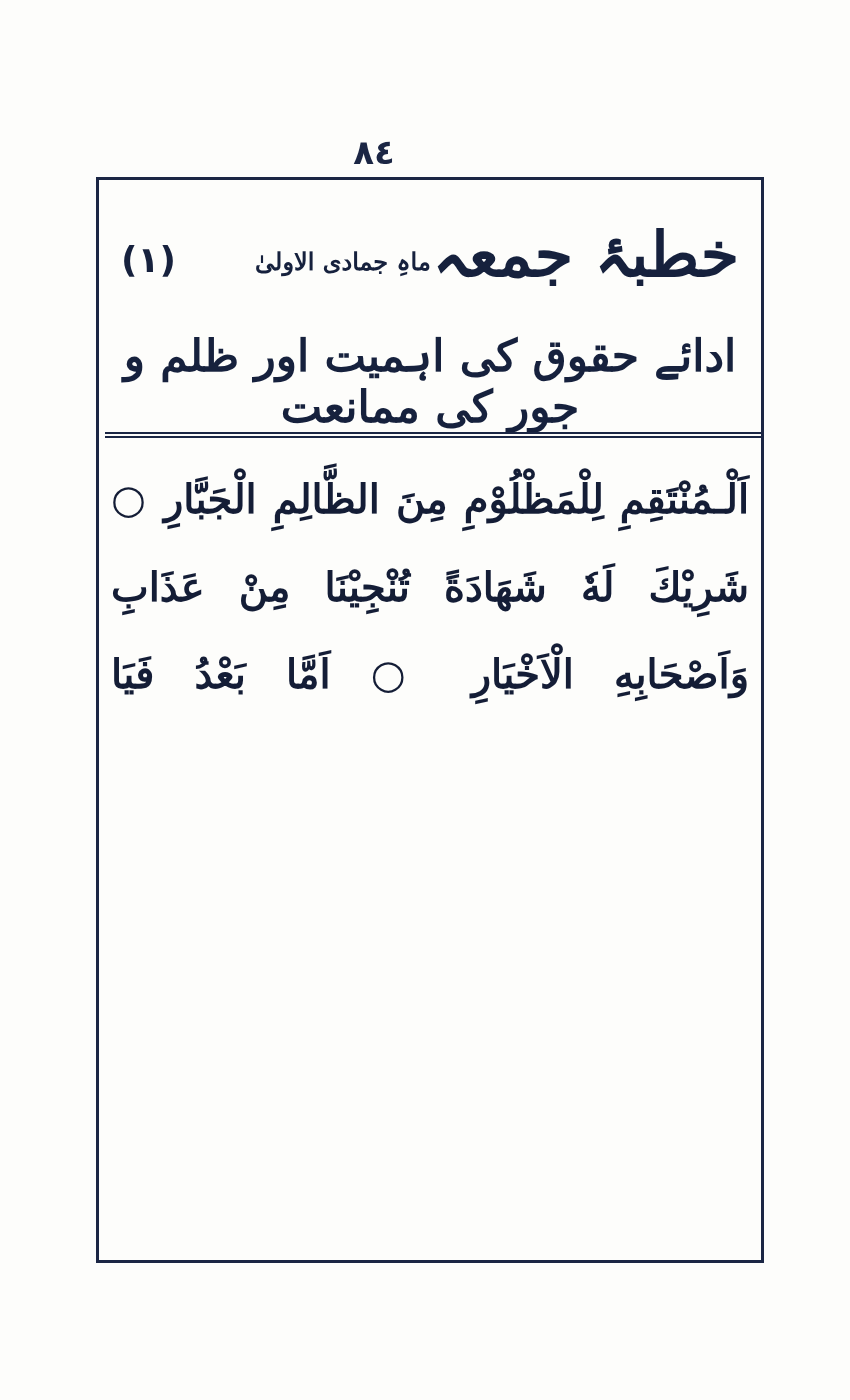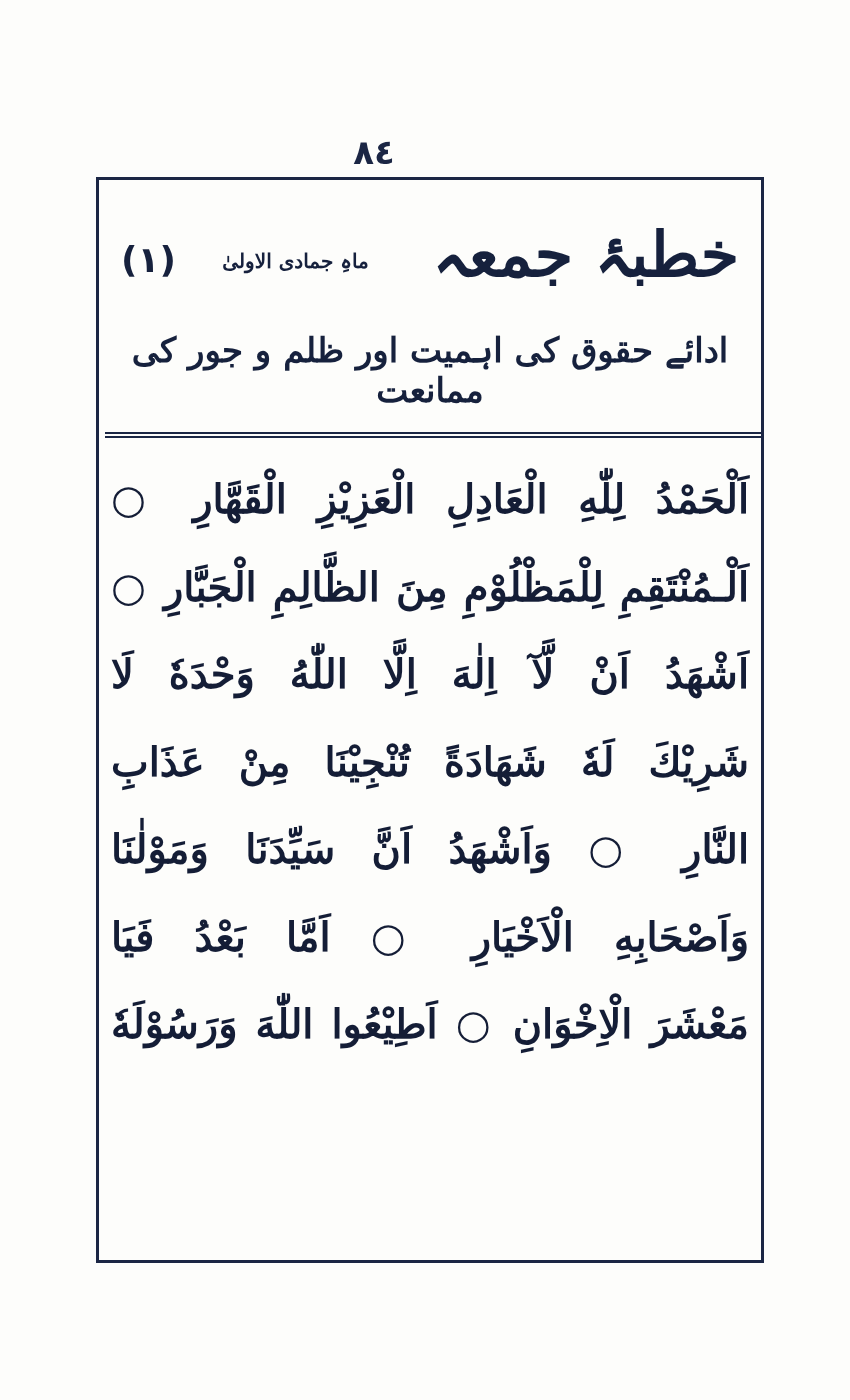--- a/index.html
+++ b/index.html
@@ -14,32 +14,32 @@
   .frame {
     position:absolute; left:96px; top:177px; width:668px; height:1086px;
     border:3px solid #1b2644; box-sizing:border-box;
   }
   .title-row {
     position:absolute; top:30px; left:0; right:0; height:90px;
     direction:rtl; display:flex; align-items:center; padding:0 22px; box-sizing:border-box;
   }
   .title-main {
     font-family:"DejaVu Serif", serif; font-size:62px; font-weight:bold; color:#16213d;
-    letter-spacing:-1px; line-height:1;margin-left:48px;
+    letter-spacing:-1px; line-height:1;
   }
   .title-month {
-    font-family:"DejaVu Serif", serif; font-size:20px; font-weight:bold; color:#16213d;
-    margin-right:16px; margin-top:12px;
+    font-family:"DejaVu Serif", serif; font-size:24px; font-weight:bold; color:#16213d;
+    margin-right:2px; margin-top:12px;
   }
   .title-number {
     margin-right:auto; font-size:36px; font-weight:bold; color:#16213d; direction:ltr; margin-top:8px;
   }
   .subtitle {
     position:absolute; top:150px; left:0; right:0; text-align:center; direction:rtl;
-    font-family:"DejaVu Serif", serif; font-size:34px; font-weight:bold; color:#16213d;
+    font-family:"DejaVu Serif", serif; font-size:44px; font-weight:bold; color:#16213d;
   }
   .double-rule {
     position:absolute; top:252px; left:6px; right:0; height:6px;
     border-top:2px solid #1b2644; border-bottom:2px solid #1b2644; box-sizing:border-box;
   }
   .body-text {
     position:absolute; top:275px; left:12px; right:12px;
     direction:rtl;
   }
   .line {
@@ -60,34 +60,22 @@
     <span class="title-month">ماہِ جمادی الاولیٰ</span>
     <span class="title-number">(١)</span>
   </div>
 
   <div class="subtitle">ادائے حقوق کی اہمیت اور ظلم و جور کی ممانعت</div>
 
   <div class="double-rule"></div>
 
   <div class="body-text">
     <div class="line">
-        <span>اَلْحَمْدُ لِلّٰهِ الْعَادِلِ الْعَزِيْزِ الْقَهَّارِ ○</span>
-      </div>
-    <div class="line">
         <span>اَلْـمُنْتَقِمِ لِلْمَظْلُوْمِ مِنَ الظَّالِمِ الْجَبَّارِ ○</span>
-      </div>
-    <div class="line">
-        <span>اَشْهَدُ اَنْ لَّآ اِلٰهَ اِلَّا اللّٰهُ وَحْدَهٗ لَا</span>
       </div>
     <div class="line">
         <span>شَرِيْكَ لَهٗ شَهَادَةً تُنْجِيْنَا مِنْ عَذَابِ</span>
       </div>
     <div class="line">
-        <span>النَّارِ ○ وَاَشْهَدُ اَنَّ سَيِّدَنَا وَمَوْلٰنَا</span>
-      </div>
-    <div class="line">
         <span>وَاَصْحَابِهِ الْاَخْيَارِ ○ اَمَّا بَعْدُ فَيَا</span>
-      </div>
-    <div class="line">
-        <span>مَعْشَرَ الْاِخْوَانِ ○ اَطِيْعُوا اللّٰهَ وَرَسُوْلَهٗ</span>
       </div>
   </div>
 </div>
 
 </body></html>

